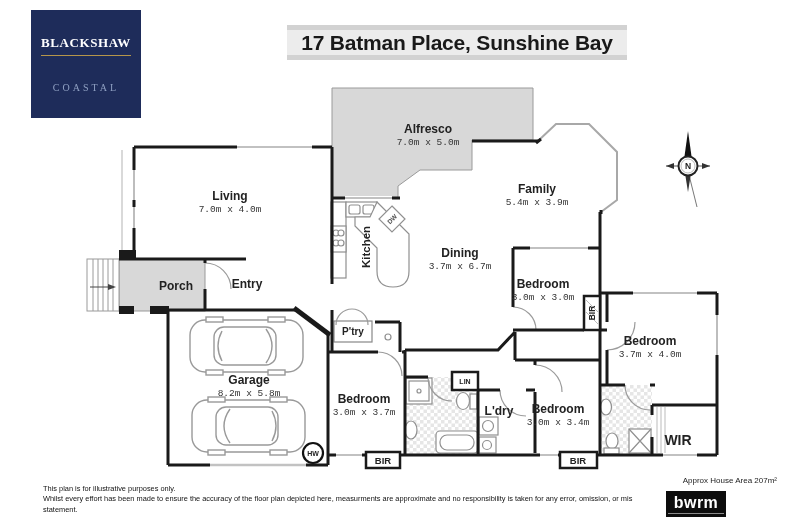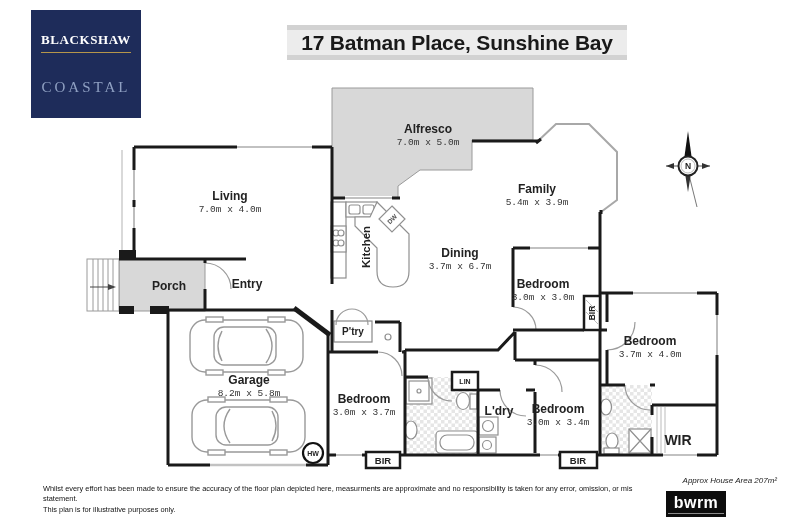--- a/index.html
+++ b/index.html
@@ -4,42 +4,42 @@
 <style>
   html,body{margin:0;padding:0;background:#fff;}
   .stage{position:relative;width:790px;height:527px;background:#fff;overflow:hidden;
          font-family:"Liberation Sans",sans-serif;}
   
   .logo{position:absolute;left:31px;top:10px;width:110px;height:108px;background:#1e2c5a;
         display:flex;flex-direction:column;align-items:center;justify-content:center;}
   .logo .brand{color:#ffffff;font-family:"Liberation Serif",serif;font-weight:bold;
         font-size:13px;letter-spacing:.6px;padding-bottom:4px;border-bottom:1px solid #b5964a;}
   .logo .division{margin-top:26px;color:#8fa0c2;font-family:"Liberation Serif",serif;
-        font-size:15px;letter-spacing:3px;}
+        font-size:10px;letter-spacing:3px;}
   
   .title-banner{position:absolute;left:287px;top:25px;width:340px;height:35px;
         box-sizing:border-box;background:#ececec;border-top:5px solid #d2d2d2;
         border-bottom:5px solid #d2d2d2;display:flex;align-items:center;justify-content:center;
         font-size:21px;font-weight:bold;color:#191919;letter-spacing:-.2px;text-align:center;}
   
   .plan-svg{position:absolute;left:0;top:0;}
   .labels{position:absolute;inset:0;pointer-events:none;}
   .rl{position:absolute;transform:translate(-50%,-50%);text-align:center;white-space:nowrap;color:#222;}
   .rl .nm{display:block;font-size:12px;font-weight:bold;line-height:1.15;}
   .rl .dm{display:block;font-size:9.5px;font-weight:normal;color:#333;line-height:1.2;font-family:Liberation Mono, monospace;}
   .rl.single{font-size:12px;font-weight:bold;}
   .rl.small{font-size:10px;font-weight:bold;}
   .rl.tiny{font-size:7px;font-weight:bold;}
   .rl.mini{font-size:6.5px;font-weight:bold;color:#555;}
   .rl.rot90{transform:translate(-50%,-50%) rotate(-90deg);}
   .rl.rot45{transform:translate(-50%,-50%) rotate(-45deg);}
   
   .disclaimer{position:absolute;left:43px;top:484px;width:625px;font-size:7.4px;
         line-height:1.4;color:#111;}
-  .area-note{position:absolute;right:13px;top:476px;font-size:8px;color:#222;font-style:italic;}
+  .area-note{position:absolute;right:13px;top:476px;font-size:8px;color:#222;}
   .bwrm{position:absolute;left:666px;top:491px;width:60px;height:26px;background:#0d0d0d;
         display:flex;flex-direction:column;align-items:center;justify-content:center;}
   .bwrm .word{color:#fff;font-weight:bold;font-size:16px;line-height:1;letter-spacing:.5px;text-transform:lowercase;}
   .bwrm .tagline{width:56px;height:1px;background:#8a8a8a;margin-top:2px;}
 </style>
 </head>
 <body>
 
 <div class="stage">
 
@@ -226,38 +226,38 @@
       <span class="dm">3.0m x 3.0m</span>
     </div>
     <div class="rl" style="left:650px;top:348px">
       <span class="nm">Bedroom</span>
       <span class="dm">3.7m x 4.0m</span>
     </div>
     <div class="rl" style="left:558px;top:416px">
       <span class="nm">Bedroom</span>
       <span class="dm">3.0m x 3.4m</span>
     </div>
-    <div class="rl single" style="left:169px;top:286px">Porch</div>
+    <div class="rl single" style="left:176px;top:286px">Porch</div>
     <div class="rl single" style="left:247px;top:284px">Entry</div>
     <div class="rl single rot90" style="left:366px;top:247px;font-size:11.5px">Kitchen</div>
     <div class="rl small" style="left:353px;top:331px">P'try</div>
     <div class="rl single" style="left:499px;top:411px">L'dry</div>
     <div class="rl tiny" style="left:465px;top:381px">LIN</div>
     <div class="rl small" style="left:678px;top:440px;font-size:14px">WIR</div>
     <div class="rl small" style="left:383px;top:460px;font-size:9.5px">BIR</div>
     <div class="rl small rot90" style="left:592px;top:313px;font-size:8.5px">BIR</div>
     <div class="rl small" style="left:578px;top:460px;font-size:9.5px">BIR</div>
     <div class="rl mini rot45" style="left:392px;top:219px">DW</div>
     <div class="rl tiny" style="left:313px;top:453px">HW</div>
     <div class="rl tiny" style="left:688px;top:166px;font-size:8.5px">N</div>
   </div>
 
   <div class="disclaimer">
+    <div>This plan is for illustrative purposes only.</div>
     <div>Whilst every effort has been made to ensure the accuracy of the floor plan depicted here, measurments are approximate and no responsibility is taken for any error, omission, or mis statement.</div>
-    <div>This plan is for illustrative purposes only.</div>
   </div>
   <div class="area-note">Approx House Area 207m²</div>
   <div class="bwrm">
     <span class="word">bwrm</span>
     <span class="tagline"></span>
   </div>
 
 </div>
 
 </body></html>

